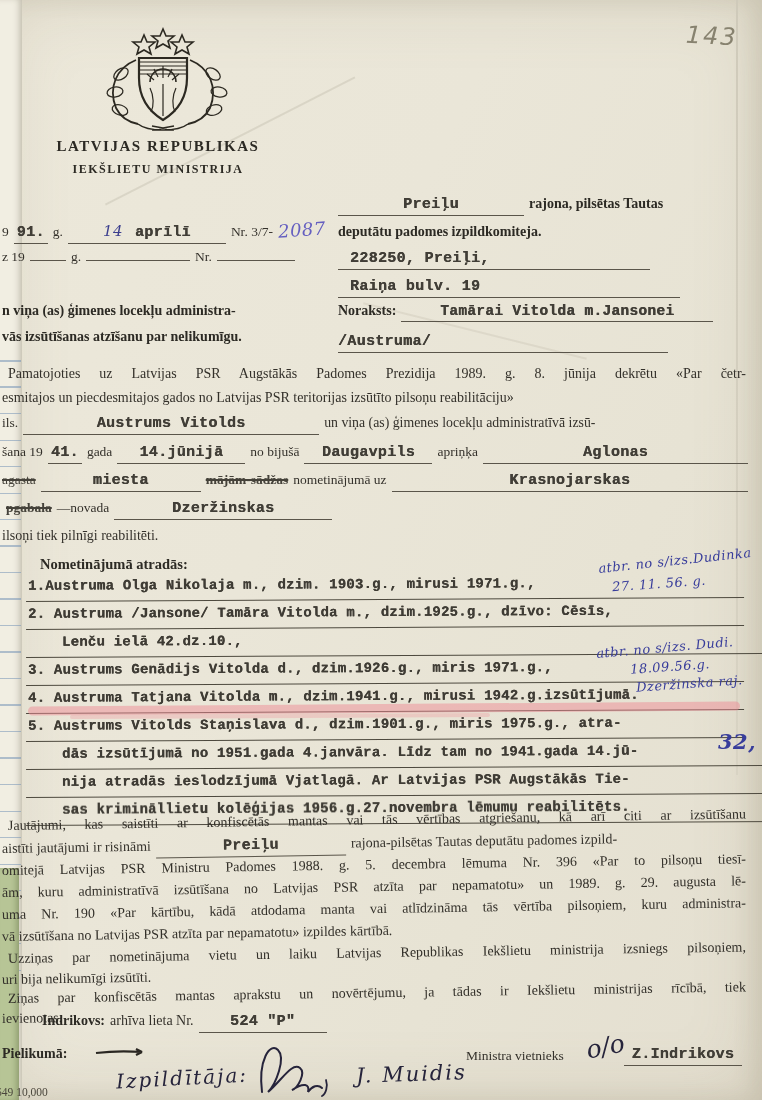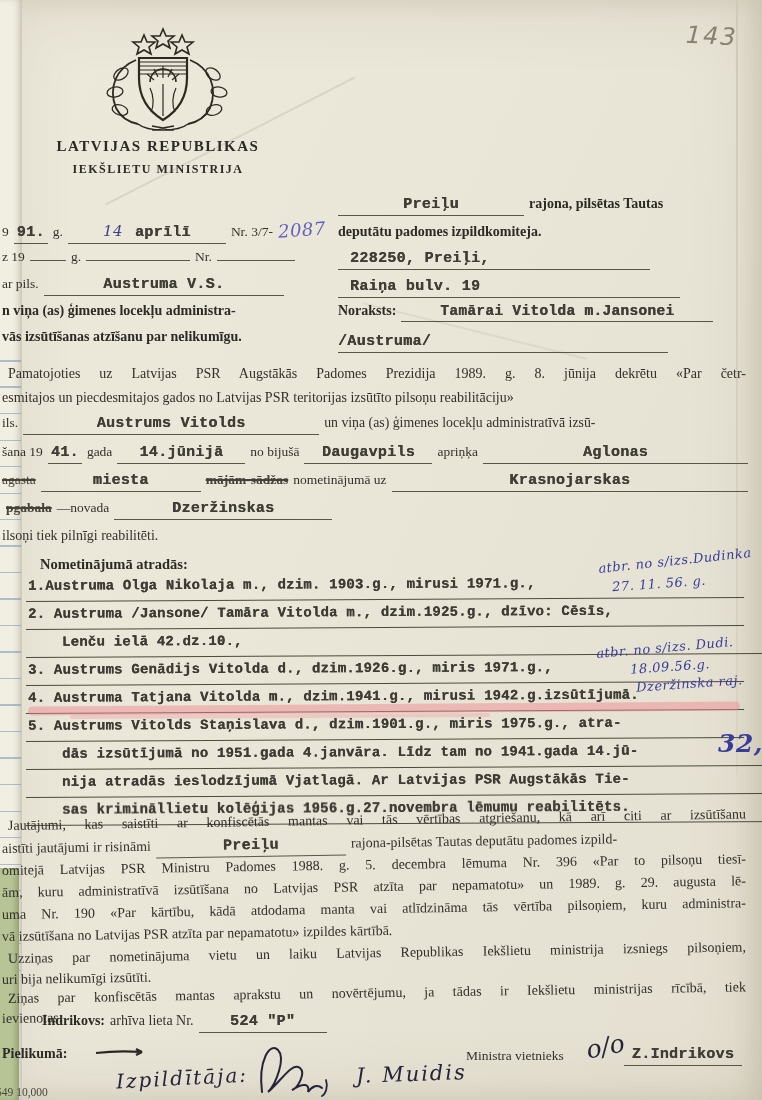--- a/index.html
+++ b/index.html
@@ -85,24 +85,20 @@
 
   <div class="fline" style="left:2px;top:249px;">
     <span class="serif">z 19</span>
     <span class="ul" style="width:36px;"></span>
     <span class="serif">g.</span>
     <span class="ul" style="width:104px;"></span>
     <span class="serif">Nr.</span>
     <span class="ul" style="width:78px;"></span>
   </div>
 
-  <div class="fline" style="left:2px;top:276px;">
-    <span class="serif">ar pils.</span>
-    <span class="ul mono" style="width:240px;font-size:15px;">Austruma V.S.</span>
-  </div>
   <div class="abs serifb" style="left:2px;top:303px;font-size:14px;">n viņa (as) ģimenes locekļu administra-</div>
   <div class="abs serifb" style="left:2px;top:329px;font-size:14px;">vās izsūtīšanas atzīšanu par nelikumīgu.</div>
 
   <div class="fline" style="left:338px;top:196px;">
     <span class="ul mono" style="width:186px;font-size:15px;">Preiļu</span>
     <span class="serifb" style="font-size:14px;">rajona, pilsētas Tautas</span>
   </div>
   <div class="abs serifb" style="left:338px;top:224px;font-size:14px;">deputātu padomes izpildkomiteja.</div>
   <div class="abs" style="left:338px;top:248px;">
     <span class="ul mono" style="width:300px;text-align:left;padding-left:12px;font-size:15px;">228250,  Preiļi,</span>
@@ -167,21 +163,21 @@
   <div class="row" style="top:796px;padding-left:36px;filter:blur(.3px);">sas krimināllietu kolēģijas 1956.g.27.novembra lēmumu reabilitēts.</div>
 
   <div class="abs" style="left:28px;top:704px;width:712px;height:9px;background:rgba(238,140,150,.5);border-radius:5px;transform:rotate(-.4deg);"></div>
   <div class="abs" style="left:70px;top:714px;width:420px;height:4px;background:rgba(238,140,150,.3);border-radius:3px;transform:rotate(-.3deg);"></div>
 
   <div class="abs hand" style="left:598px;top:553px;transform:rotate(-6deg);">atbr. no s/izs.Dudinka</div>
   <div class="abs hand" style="left:612px;top:576px;transform:rotate(-4deg);">27. 11. 56. g.</div>
   <div class="abs hand" style="left:596px;top:640px;transform:rotate(-5deg);">atbr. no s/izs. Dudi.</div>
   <div class="abs hand" style="left:630px;top:659px;transform:rotate(-4deg);">18.09.56.g.</div>
   <div class="abs hand" style="left:636px;top:676px;transform:rotate(-4deg);">Dzeržinska raj.</div>
-  <div class="abs hand" style="left:718px;top:729px;font-size:25px;font-weight:bold;">32,</div>
+  <div class="abs hand" style="left:718px;top:729px;font-size:21px;font-weight:bold;">32,</div>
 
   <div class="pline tilt" style="top:818px;">Jautājumi, kas saistīti ar konfiscētās mantas vai tās vērtības atgriešanu, kā arī citi ar izsūtīšanu</div>
   <div class="fline tilt" style="left:2px;top:841px;right:16px;">
     <span class="serif" style="font-size:14px;">aistīti jautājumi ir risināmi</span>
     <span class="ul mono" style="width:190px;font-size:15px;">Preiļu</span>
     <span class="serif" style="flex:1;font-size:14px;">rajona-pilsētas Tautas deputātu padomes izpild-</span>
   </div>
   <div class="pline tilt" style="top:863px;left:2px;">omitejā Latvijas PSR Ministru Padomes 1988. g. 5. decembra lēmuma Nr. 396 «Par to pilsoņu tiesī-</div>
   <div class="pline tilt" style="top:885px;left:2px;">ām, kuru administratīvā izsūtīšana no Latvijas PSR atzīta par nepamatotu» un 1989. g. 29. augusta lē-</div>
   <div class="pline tilt" style="top:907px;left:2px;">uma Nr. 190 «Par kārtību, kādā atdodama manta vai atlīdzināma tās vērtība pilsoņiem, kuru administra-</div>

